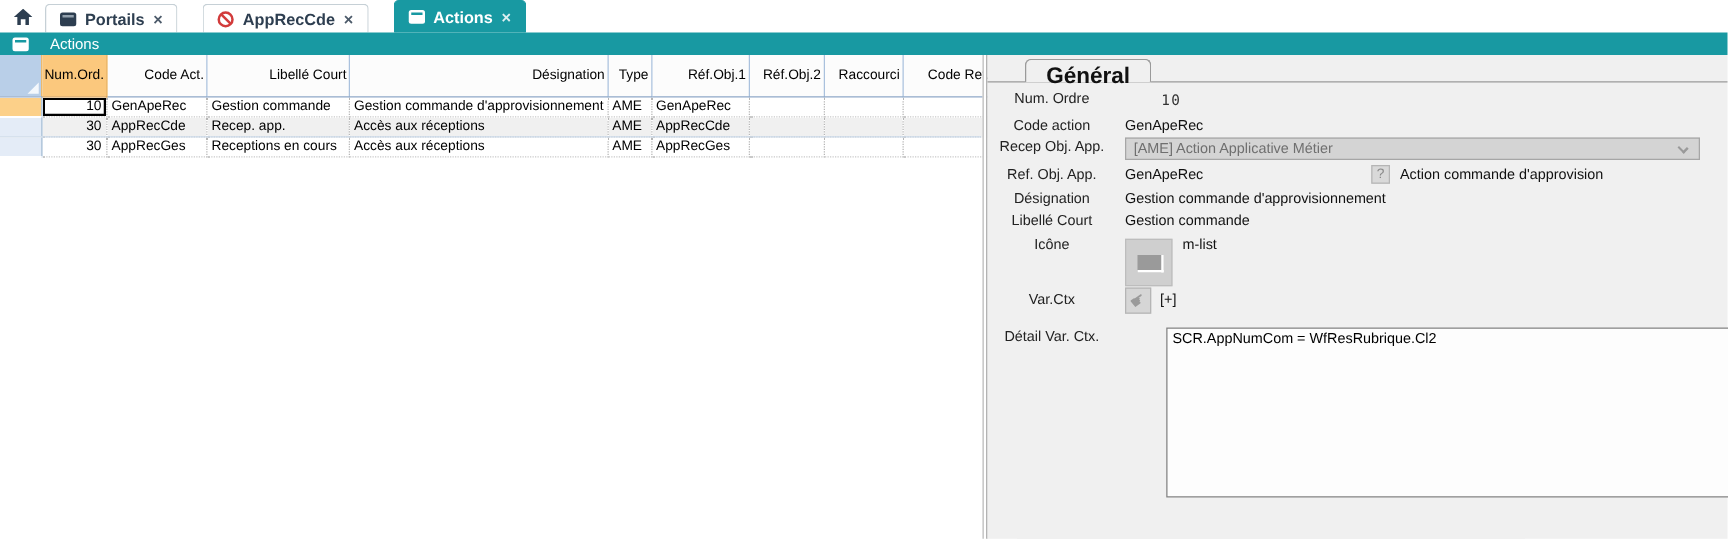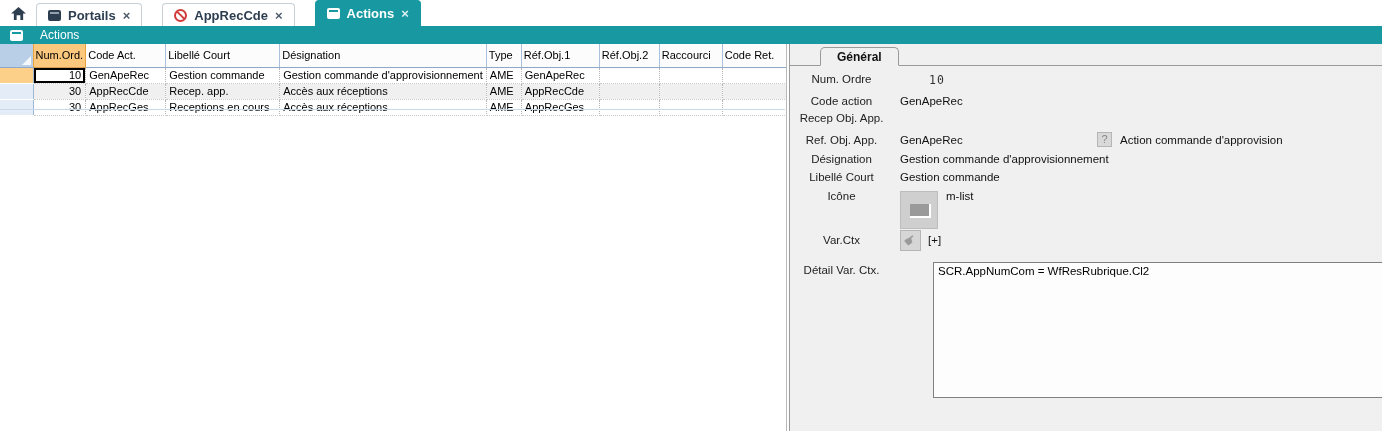--- a/index.html
+++ b/index.html
@@ -24,21 +24,21 @@
     top:3.5px; left:-1px; transform:rotate(45deg); }
 
   
   .subheader { position:absolute; top:26px; left:0; right:0; height:18px; background:#1899a2;
     color:#fff; display:flex; align-items:center; font-size:12px; }
   .subheader .win-icon { margin-left:10px; }
   .subheader .title { margin-left:17px; }
 
   
   .grid { position:absolute; top:44px; left:0; border-collapse:collapse; table-layout:fixed; }
-  .grid th { height:23px; font-size:11px; font-weight:normal; color:#000; text-align:left;
+  .grid th { height:33px; font-size:11px; font-weight:normal; color:#000; text-align:right;
     background:#fcfcfc; border-right:1px solid #aac1dd; border-bottom:1px solid #8fa8c8;
     padding:0 2px; white-space:nowrap; overflow:hidden; cursor:pointer; }
   .grid th.sel-h { background:#b9cfe8; position:relative; border-right:1px solid #e8a33d; }
   .grid th.sel-h::after { content:""; position:absolute; right:2px; bottom:2px;
     border-left:9px solid transparent; border-bottom:9px solid #f4f8fc; }
   .grid th.num-h { background:#fbc87d; border-right:1px solid #e8a33d; border-bottom:1px solid #d89d4e; border-left:1px solid #e8a33d; }
   .grid td { height:16px; font-size:11px; color:#000; padding:0 3px;
     border-right:1px dotted #b5b5b5; border-bottom:1px dotted #c9c9c9;
     white-space:nowrap; overflow:hidden; cursor:default; }
   .grid tr.stripe td { background:#f0f0f0; }
@@ -53,21 +53,21 @@
 
   
   .splitter { position:absolute; top:44px; bottom:0; left:786px; width:4px; background:#fff;
     border-left:1px solid #b9b9b9; border-right:1px solid #9a9a9a; cursor:col-resize; }
 
   
   .panel { position:absolute; top:44px; left:790px; right:0; bottom:0; background:#f0f0f0; font-size:11.5px; }
   .panel-tabline { position:absolute; top:21px; left:0; right:0; height:1px; background:#9a9a9a; }
   .panel-tab { position:absolute; top:3px; left:30px; height:19px; padding:2px 16px 0 16px;
     background:#f0f0f0; border:1px solid #9a9a9a; border-bottom:1px solid #f0f0f0;
-    border-radius:5px 5px 0 0; font-size:12px; font-weight:bold; color:#111; z-index:2; cursor:pointer; }
+    border-radius:5px 5px 0 0; font-size:18px; font-weight:bold; color:#111; z-index:2; cursor:pointer; }
   .plabel { position:absolute; left:0; width:103px; text-align:center; color:#222; white-space:nowrap; }
   .pvalue { position:absolute; left:110px; color:#111; white-space:nowrap; }
   .mono { font-family:"DejaVu Sans Mono","Liberation Mono",monospace; letter-spacing:1px; left:139px; color:#333; }
   .dropdown { position:absolute; left:110px; top:66px; width:460px; height:18px;
     background:#d4d4d4; border:1px solid #a6a6a6; color:#6f6f6f; line-height:16px;
     padding:0 6px; white-space:nowrap; overflow:hidden; cursor:default; }
   .chevron { position:absolute; right:9px; top:4px; width:7px; height:7px;
     border-right:2px solid #9a9a9a; border-bottom:2px solid #9a9a9a; transform:rotate(45deg) scaleY(.8); }
   .help-btn { position:absolute; left:307px; top:88px; width:15px; height:15px; background:#d9d9d9;
     border:1px solid #b5b5b5; color:#8a8a8a; font-size:11px; text-align:center; line-height:13px; cursor:pointer; }
@@ -191,20 +191,24 @@
   <div class="panel-tabline"></div>
   <div class="panel-tab">Général</div>
 
   <div class="plabel" style="top:29px">Num. Ordre</div>
   <div class="pvalue mono" style="top:29px">10</div>
 
   <div class="plabel" style="top:51px">Code action</div>
   <div class="pvalue" style="top:51px">GenApeRec</div>
 
   <div class="plabel" style="top:68px">Recep Obj. App.</div>
+  <div class="dropdown">
+    <span>[AME] Action Applicative Métier</span>
+    <span class="chevron"></span>
+  </div>
 
   <div class="plabel" style="top:90px">Ref. Obj. App.</div>
   <div class="pvalue" style="top:90px">GenApeRec</div>
   <div class="help-btn">?</div>
   <div class="pvalue" style="left:330px; top:90px">Action commande d'approvision</div>
 
   <div class="plabel" style="top:109px">Désignation</div>
   <div class="pvalue" style="top:109px">Gestion commande d'approvisionnement</div>
 
   <div class="plabel" style="top:127px">Libellé Court</div>

